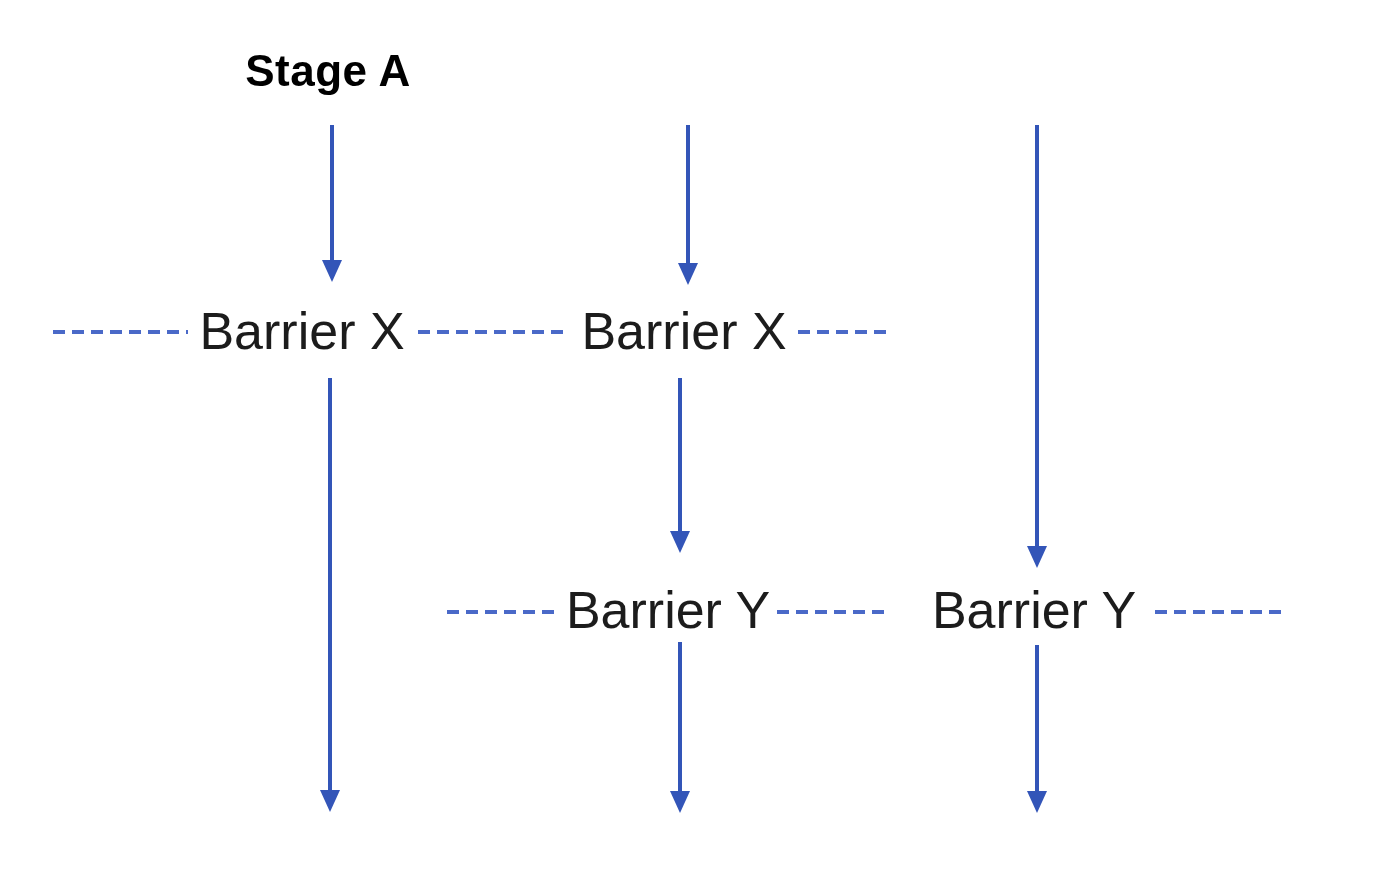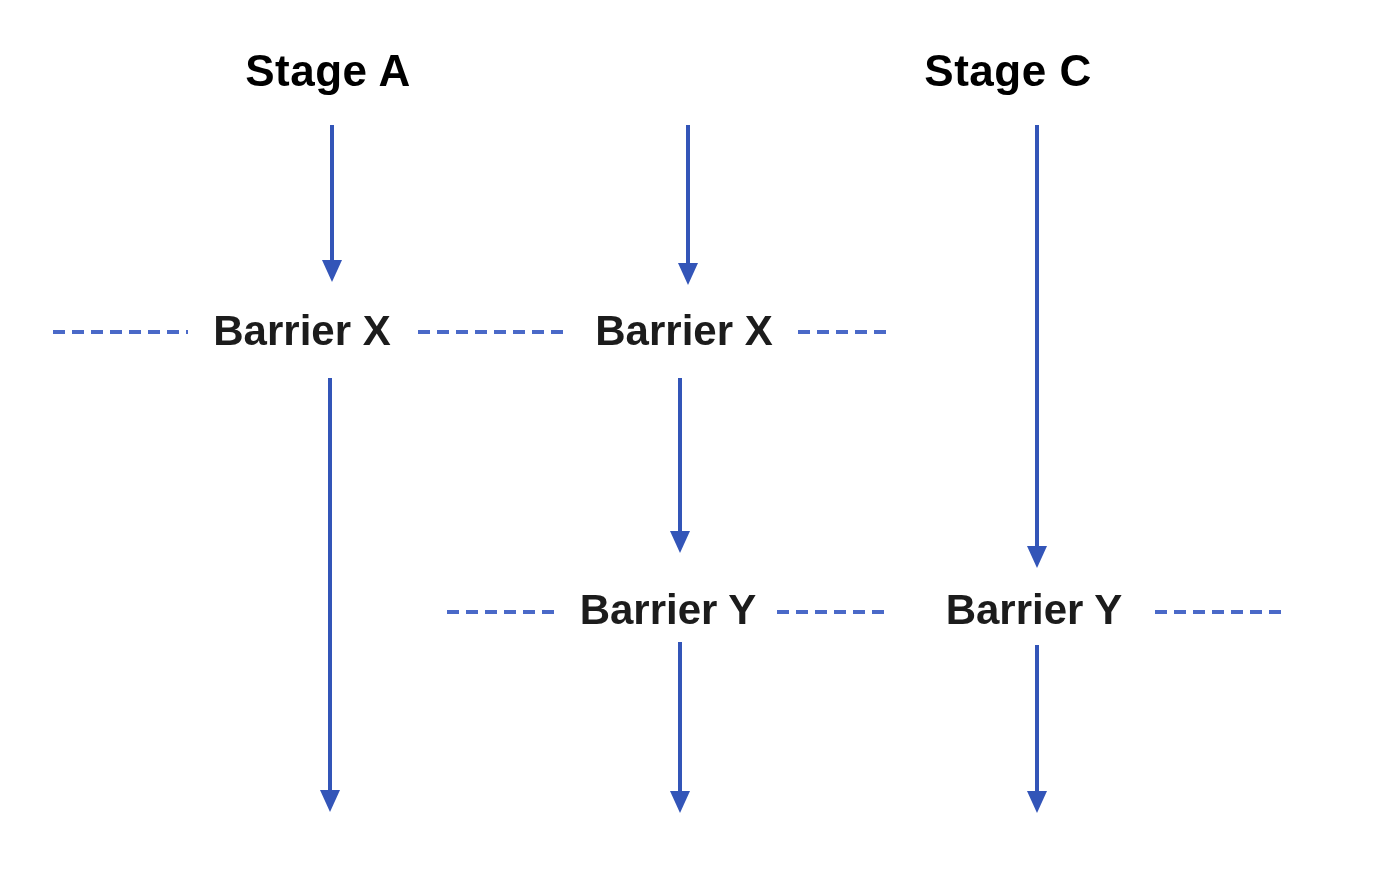--- a/index.html
+++ b/index.html
@@ -16,21 +16,21 @@
     overflow:hidden;
   }
   .canvas{position:relative;width:1163px;height:875px;background:var(--bg);}
   .stage-heading{
     position:absolute;transform:translate(-50%,-50%);
     font-size:44px;font-weight:bold;color:var(--heading);
     white-space:nowrap;letter-spacing:0.5px;
   }
   .barrier-label{
     position:absolute;transform:translate(-50%,-50%);
-    font-size:42px;font-weight:700;color:var(--barrier);
+    font-size:52px;font-weight:400;color:var(--barrier);
     white-space:nowrap;
   }
   .arrow-shaft{
     position:absolute;width:4px;background:var(--arrow);
   }
   .arrow-head{
     position:absolute;width:0;height:0;
     border-left:10px solid transparent;
     border-right:10px solid transparent;
     border-top:22px solid var(--arrow);
@@ -39,21 +39,20 @@
     position:absolute;height:4px;
     background:repeating-linear-gradient(90deg, var(--dash) 0 12px, transparent 12px 19px);
   }
 </style>
 </head>
 <body>
 
 <div class="canvas">
 
   <div class="stage-heading" style="left:328px;top:71px;">Stage A</div>
-  <div class="stage-heading" style="left:1008px;top:71px;">Stage C</div>
 
   <div class="arrow-shaft" style="left:330px;top:125px;height:141px;"></div>
   <div class="arrow-head" style="left:322px;top:260px;"></div>
 
   <div class="arrow-shaft" style="left:328px;top:378px;height:418px;"></div>
   <div class="arrow-head" style="left:320px;top:790px;"></div>
 
   <div class="arrow-shaft" style="left:686px;top:125px;height:144px;"></div>
   <div class="arrow-head" style="left:678px;top:263px;"></div>
 

